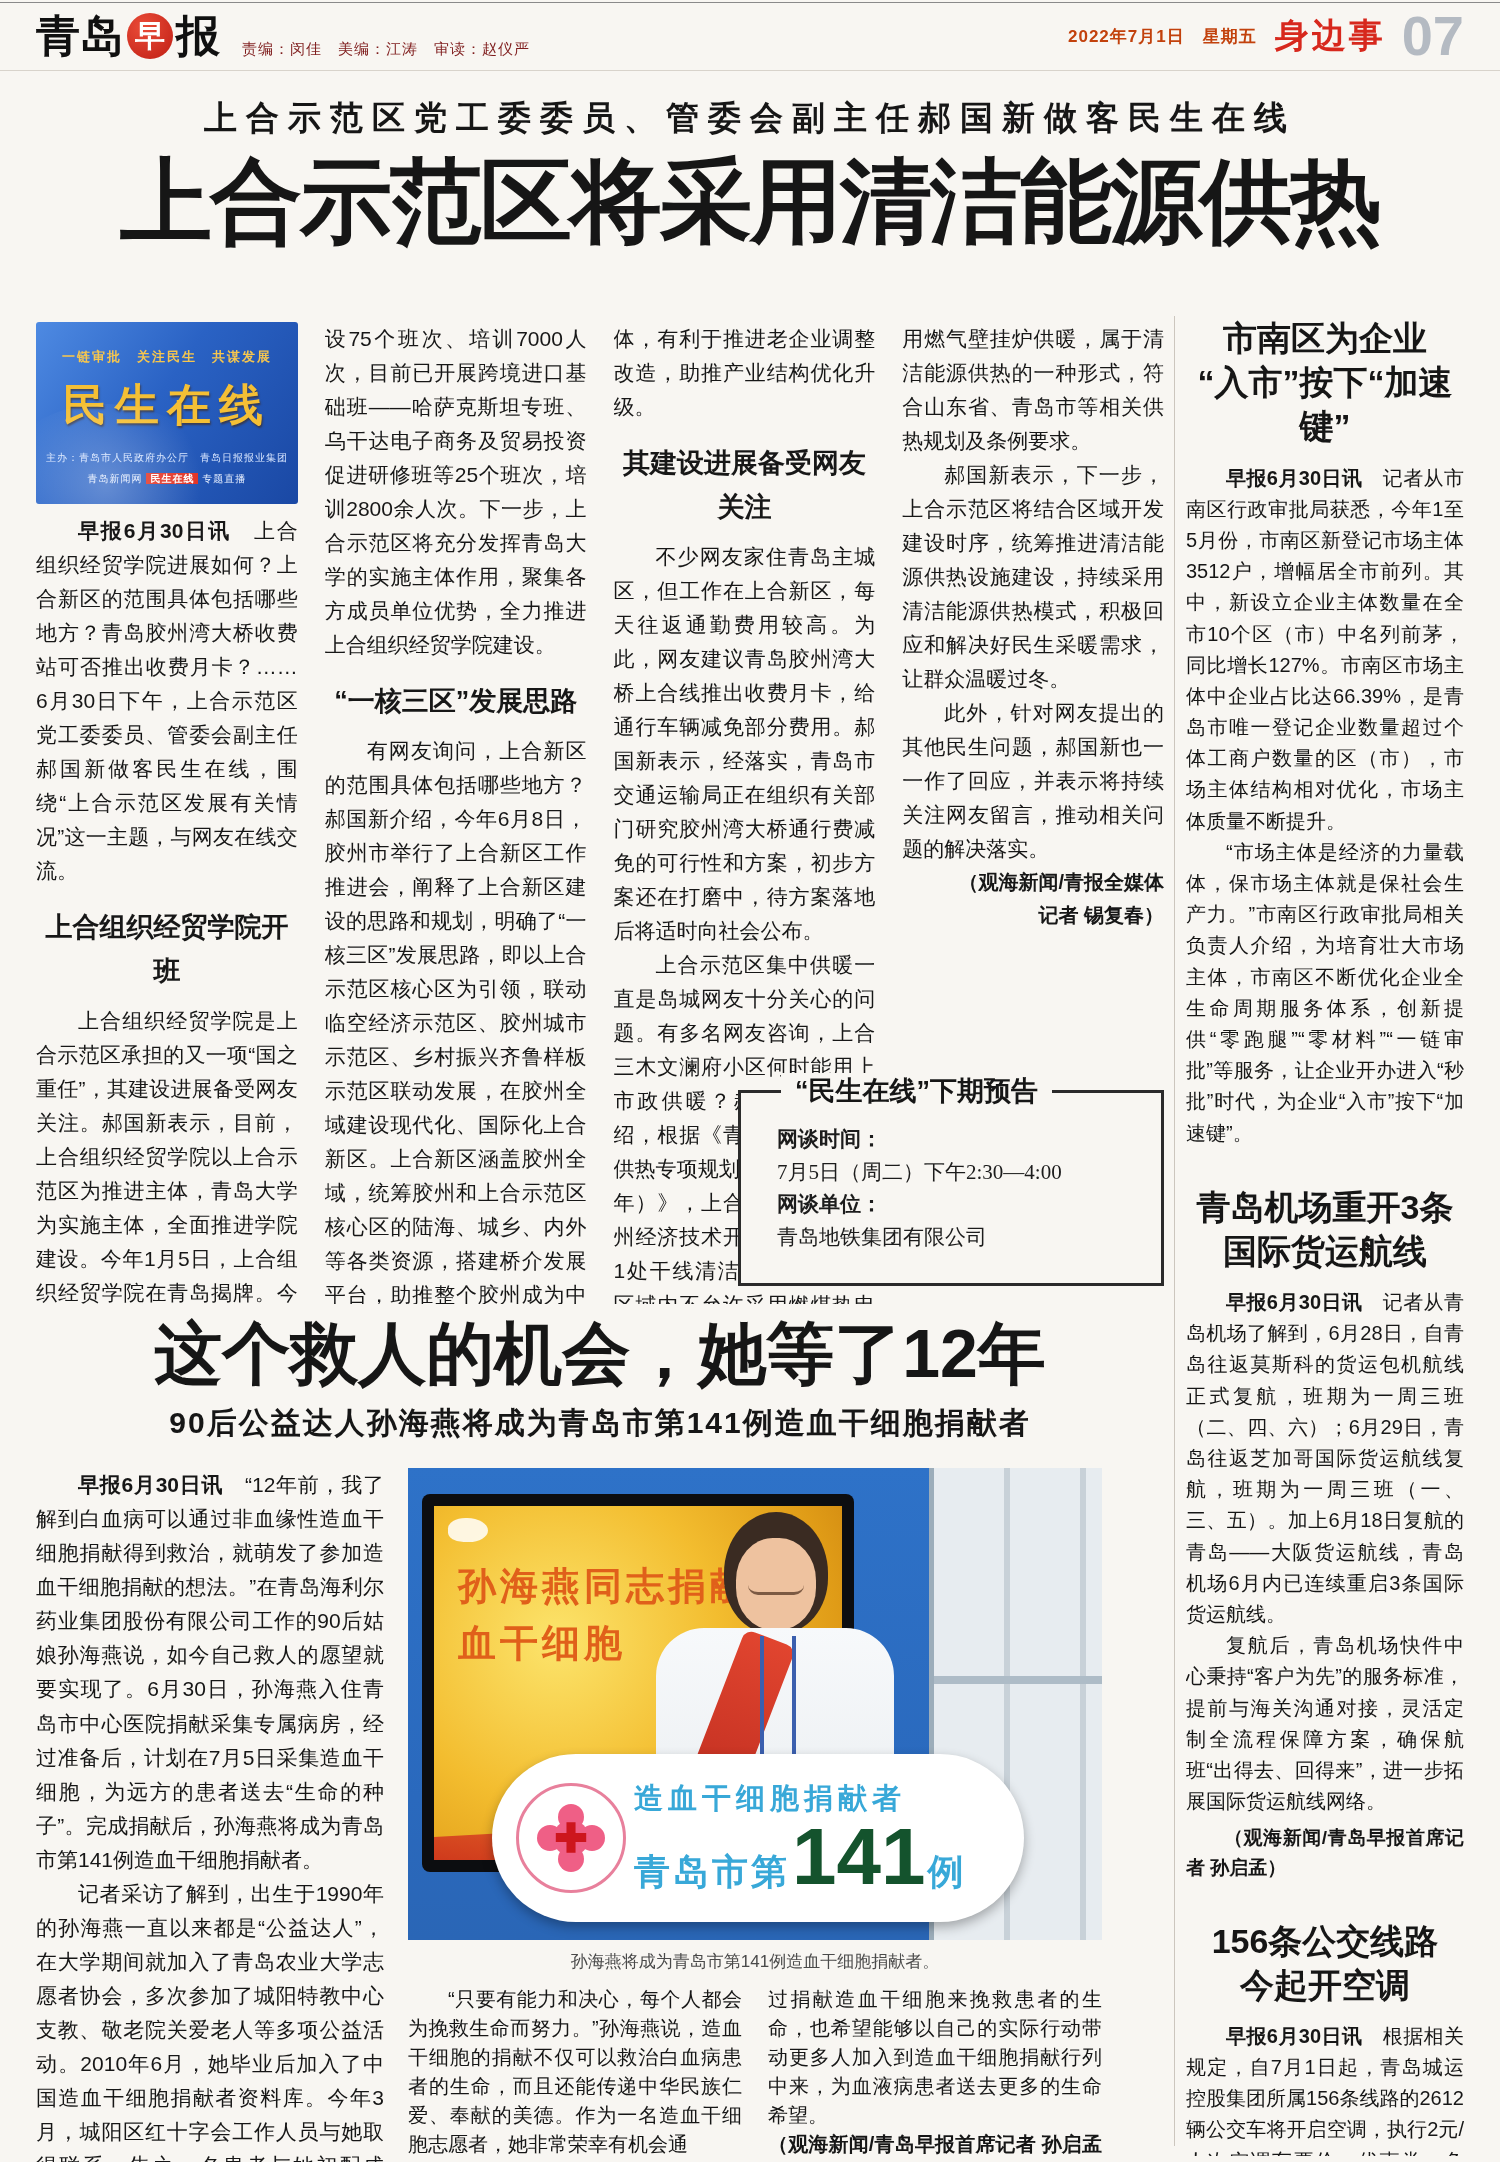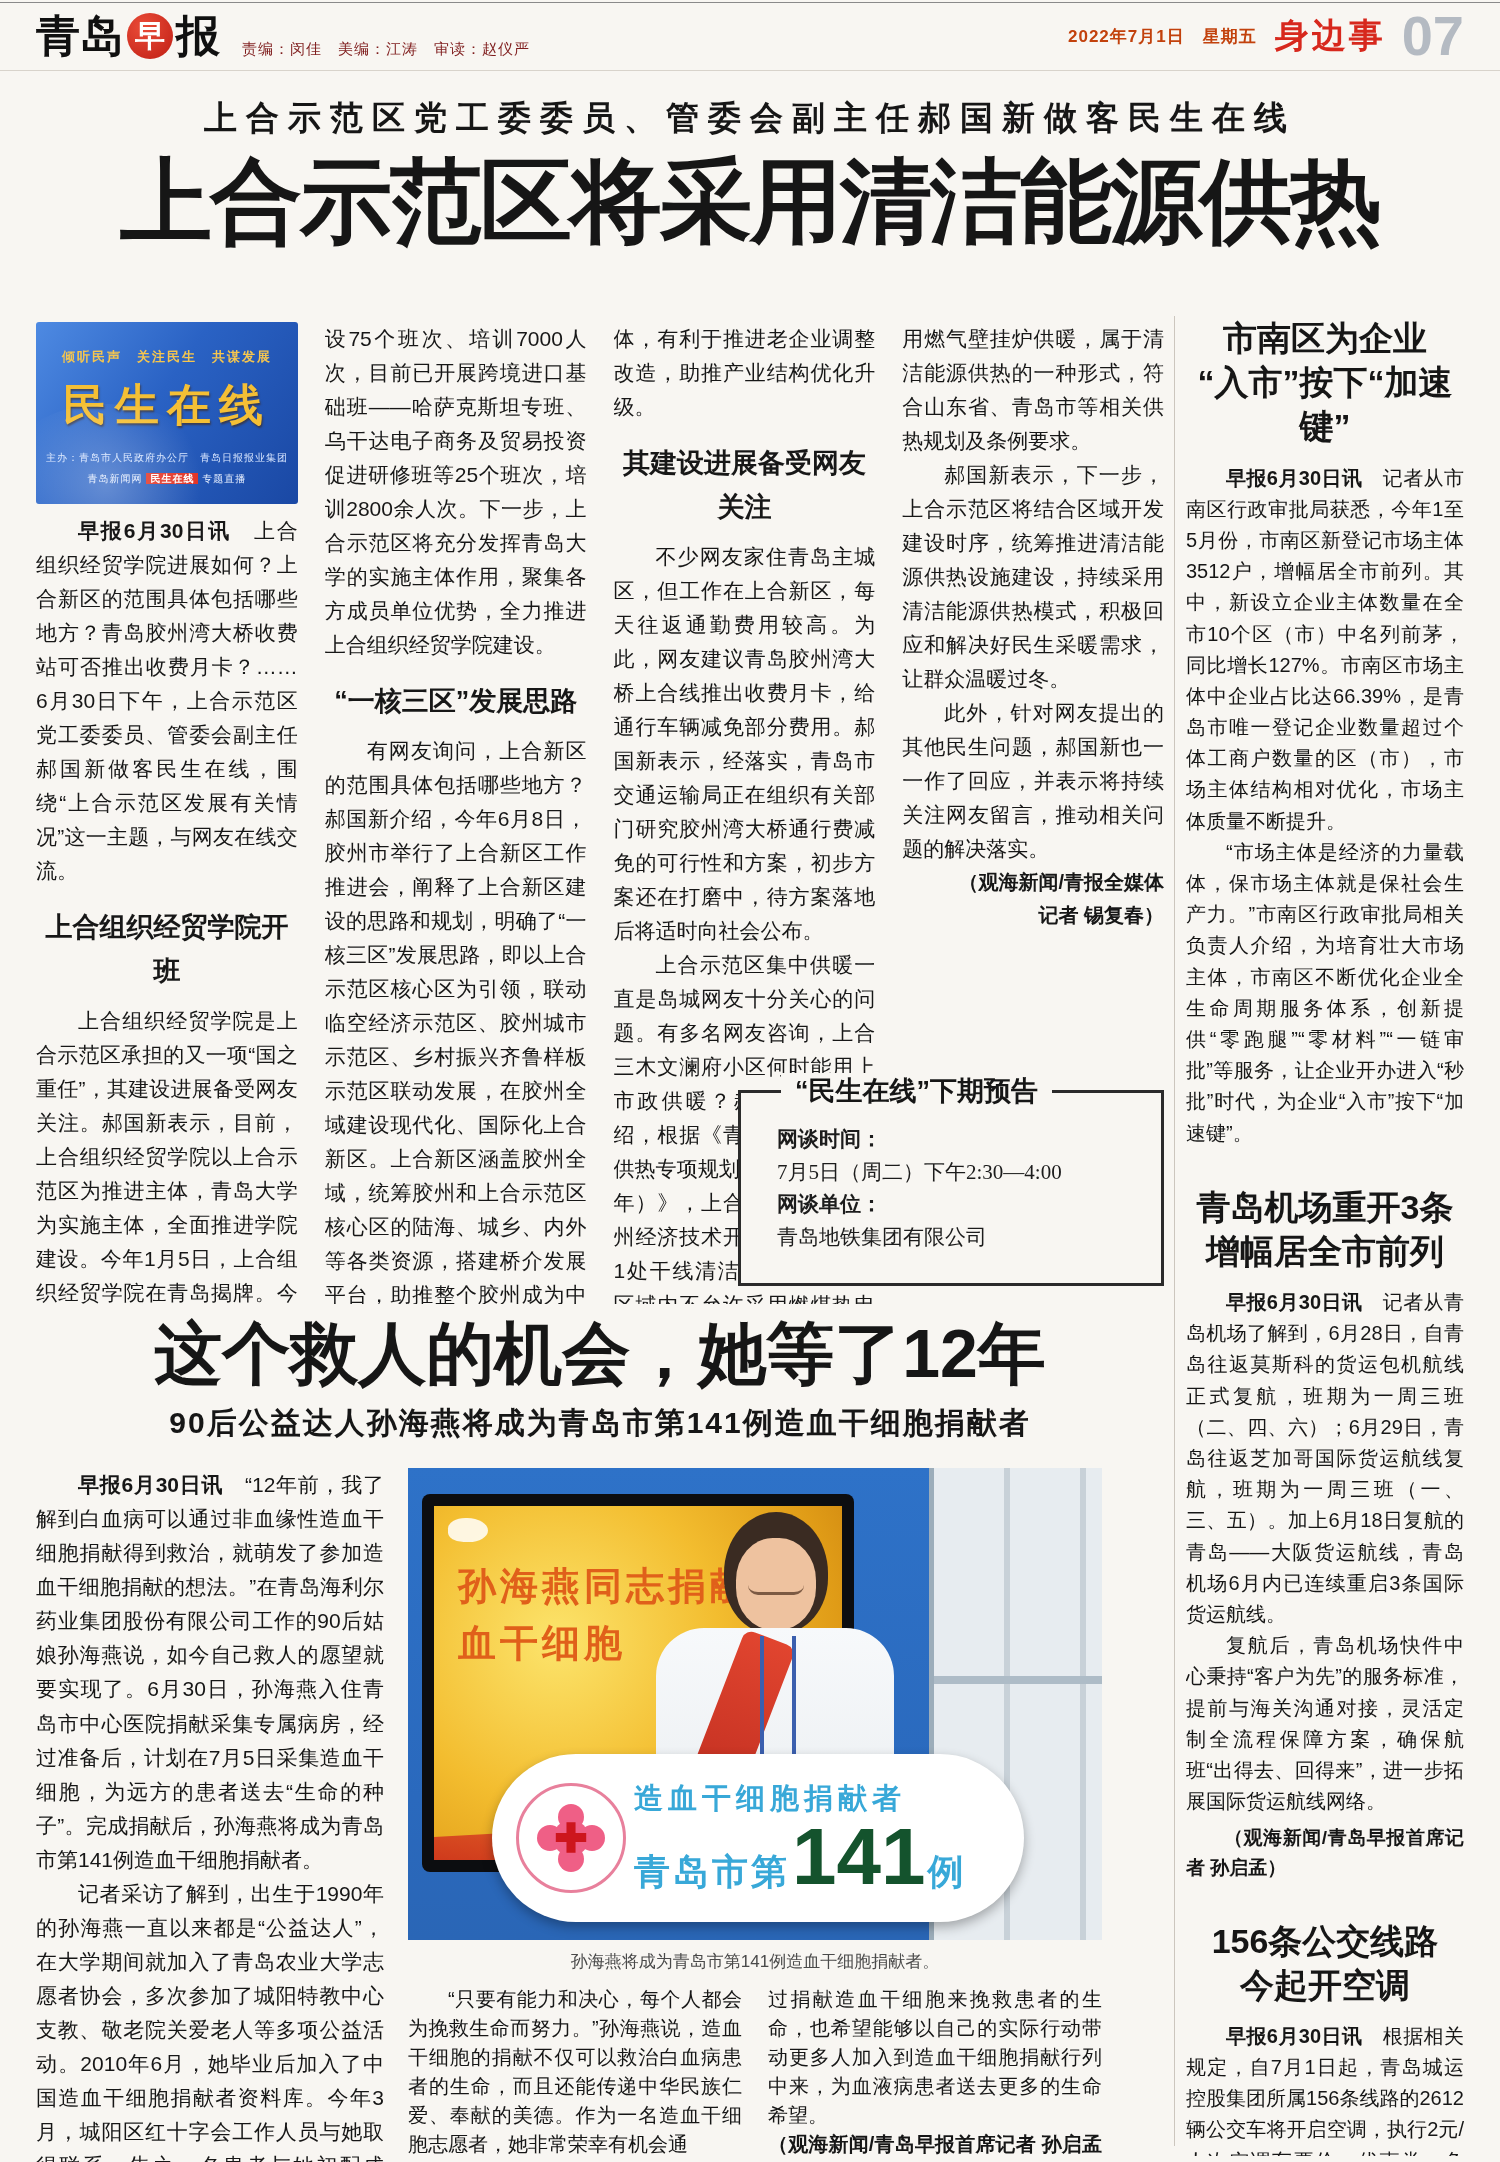--- a/index.html
+++ b/index.html
@@ -131,21 +131,21 @@
   <div class="hdr-rule"></div>
 
   <div class="topstory">
     <div class="kicker">上合示范区党工委委员、管委会副主任郝国新做客民生在线</div>
     <div class="bighead">上合示范区将采用清洁能源供热</div>
   </div>
 
   <div class="columns">
     <div class="col">
       <div class="banner">
-        <div class="slg">倾听民声　关注民生　共谋发展</div>
+        <div class="slg">一链审批　关注民生　共谋发展</div>
         <div class="bttl">民生在线</div>
         <div class="bln">主办：青岛市人民政府办公厅　青岛日报报业集团</div>
         <div class="bln2">
           <span>青岛新闻网</span>
           <span class="chip">民生在线</span>
           <span>专题直播</span>
         </div>
       </div>
       <p><span class="lead">早报6月30日讯</span>　<span>上合组织经贸学院进展如何？上合新区的范围具体包括哪些地方？青岛胶州湾大桥收费站可否推出收费月卡？……6月30日下午，上合示范区党工委委员、管委会副主任郝国新做客民生在线，围绕“上合示范区发展有关情况”这一主题，与网友在线交流。</span></p>
       <div class="colhead">上合组织经贸学院开班</div>
@@ -248,21 +248,21 @@
         <span>市南区为企业</span><br>
         <span>“入市”按下“加速键”</span>
       </h2>
       <p><span class="lead">早报6月30日讯</span>　<span>记者从市南区行政审批局获悉，今年1至5月份，市南区新登记市场主体3512户，增幅居全市前列。其中，新设立企业主体数量在全市10个区（市）中名列前茅，同比增长127%。市南区市场主体中企业占比达66.39%，是青岛市唯一登记企业数量超过个体工商户数量的区（市），市场主体结构相对优化，市场主体质量不断提升。</span></p>
       <p>“市场主体是经济的力量载体，保市场主体就是保社会生产力。”市南区行政审批局相关负责人介绍，为培育壮大市场主体，市南区不断优化企业全生命周期服务体系，创新提供“零跑腿”“零材料”“一链审批”等服务，让企业开办进入“秒批”时代，为企业“入市”按下“加速键”。</p>
     </div>
 
     <div class="art">
       <h2>
         <span>青岛机场重开3条</span><br>
-        <span>增幅居全市前列</span>
+        <span>国际货运航线</span>
       </h2>
       <p><span class="lead">早报6月30日讯</span>　<span>记者从青岛机场了解到，6月28日，自青岛往返莫斯科的货运包机航线正式复航，班期为一周三班（二、四、六）；6月29日，青岛往返芝加哥国际货运航线复航，班期为一周三班（一、三、五）。加上6月18日复航的青岛——大阪货运航线，青岛机场6月内已连续重启3条国际货运航线。</span></p>
       <p>复航后，青岛机场快件中心秉持“客户为先”的服务标准，提前与海关沟通对接，灵活定制全流程保障方案，确保航班“出得去、回得来”，进一步拓展国际货运航线网络。</p>
       <p class="byline">（观海新闻/青岛早报首席记者 孙启孟）</p>
     </div>
 
     <div class="art">
       <h2>
         <span>156条公交线路</span><br>
         <span>今起开空调</span>

